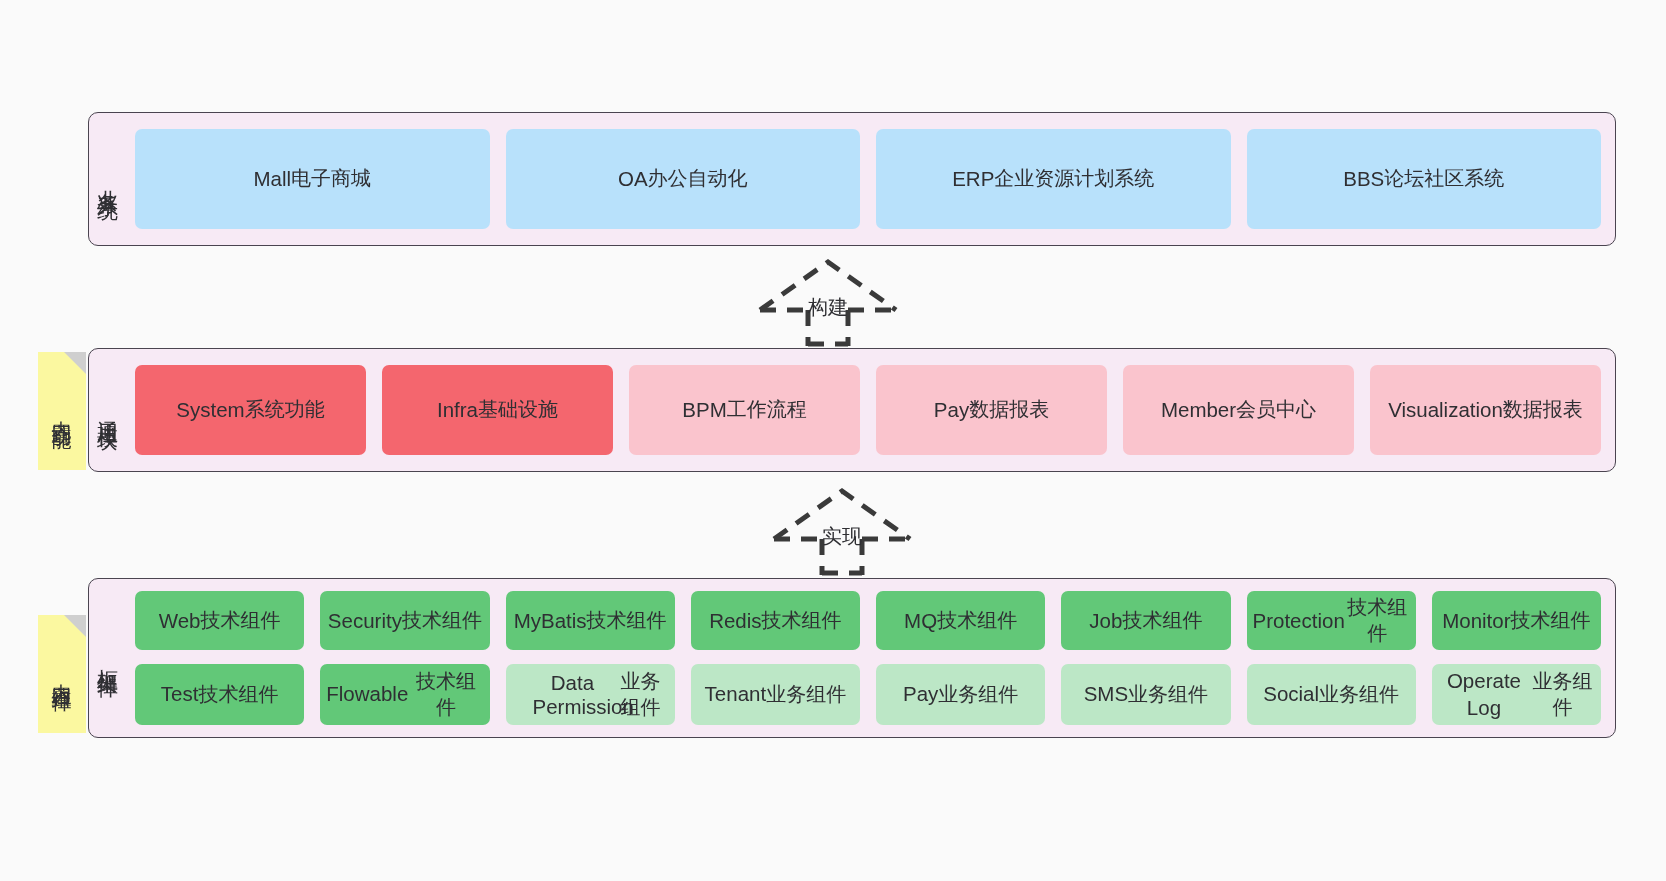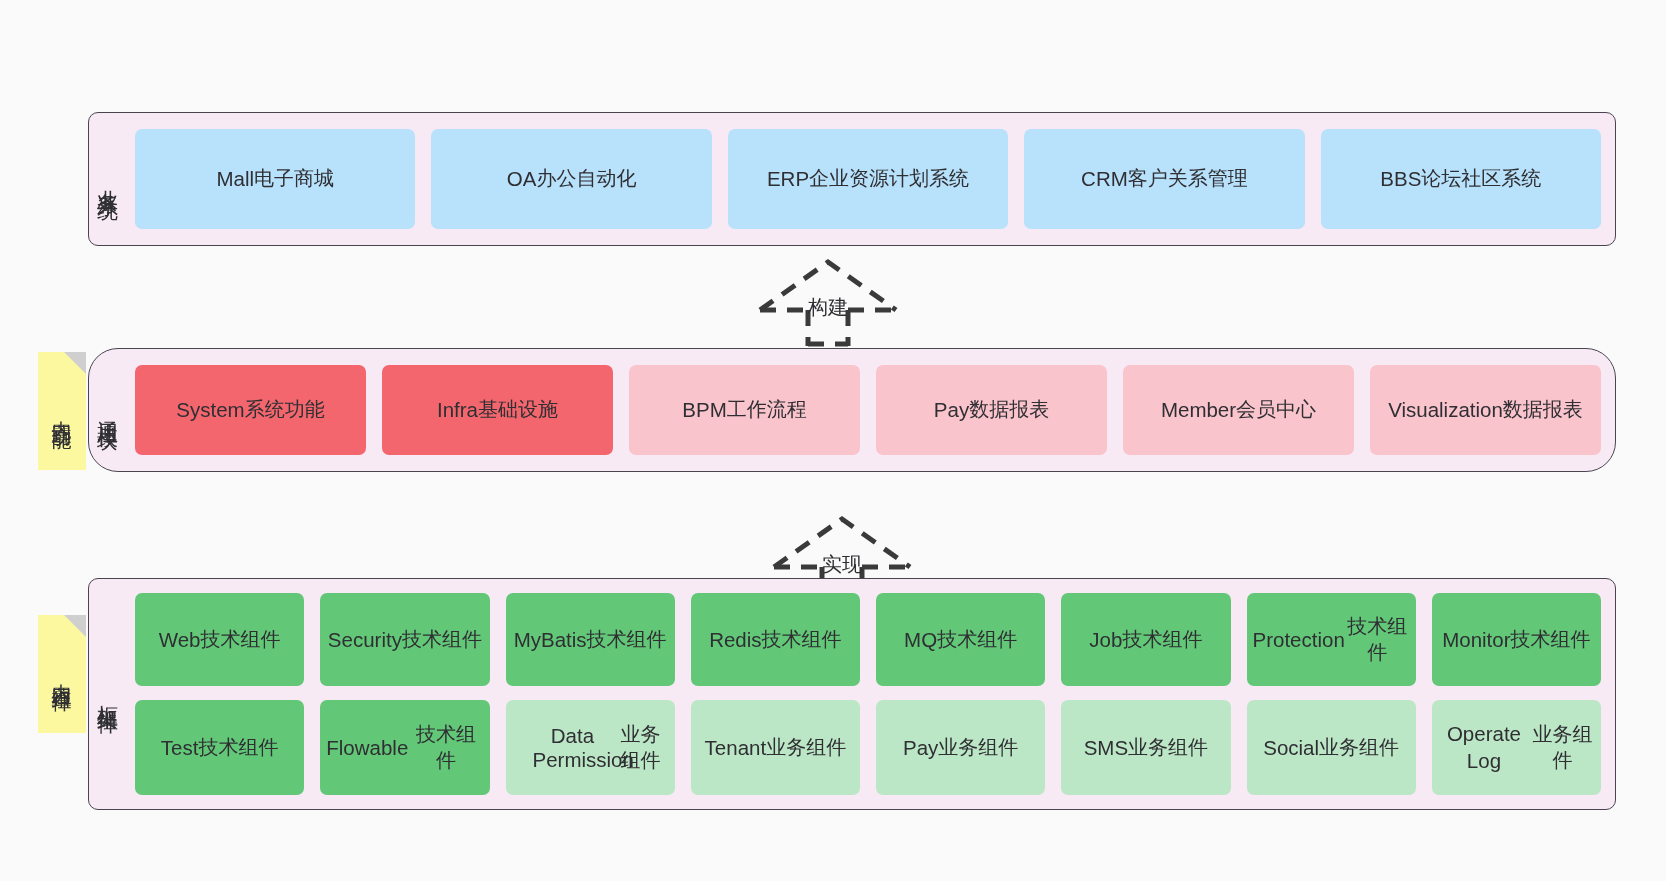--- a/index.html
+++ b/index.html
@@ -121,24 +121,20 @@
         </div>
         <div class="card blue">
           <span class="en">OA</span>
           <span class="cn">办公自动化</span>
         </div>
         <div class="card blue">
           <span class="en">ERP</span>
           <span class="cn">企业资源计划系统</span>
         </div>
         <div class="card blue">
-          <span class="en">CRM</span>
-          <span class="cn">客户关系管理</span>
-        </div>
-        <div class="card blue">
           <span class="en">BBS</span>
           <span class="cn">论坛社区系统</span>
         </div>
       </div>
     </div>
   </div>
 
   <div class="uml-arrow" style="left:756px; top:258px; width:144px; height:90px;">
     <svg width="144" height="90" viewBox="0 0 144 90">
 
@@ -151,21 +147,21 @@
       <path d="M 92 52 L 140 52" fill="none" stroke="#3a3a3a" stroke-width="5" stroke-dasharray="16 11"></path>
     </svg>
     <span class="lbl" style="top:36px;">构建</span>
   </div>
 
   <div class="note" style="left:38px; top:352px; width:48px; height:118px;">
     <span class="fold"></span>
     <span>内置功能</span>
   </div>
 
-  <div class="layer" id="layer-common" style="left:88px; top:348px; width:1528px; height:124px;border-radius:30px;">
+  <div class="layer" id="layer-common" style="left:88px; top:348px; width:1528px; height:124px;">
     <div class="layer-title">通用模块</div>
     <div class="layer-body">
       <div class="row" style="height:80px;">
         <div class="card red">
           <span class="en">System</span>
           <span class="cn">系统功能</span>
         </div>
         <div class="card red">
           <span class="en">Infra</span>
           <span class="cn">基础设施</span>
@@ -183,38 +179,38 @@
           <span class="cn">会员中心</span>
         </div>
         <div class="card pink">
           <span class="en">Visualization</span>
           <span class="cn">数据报表</span>
         </div>
       </div>
     </div>
   </div>
 
-  <div class="uml-arrow" style="left:770px; top:515px; width:144px; height:90px;">
+  <div class="uml-arrow" style="left:770px; top:487px; width:144px; height:90px;">
     <svg width="144" height="90" viewBox="0 0 144 90">
       <path d="M 4 52 L 72 4 L 140 52" fill="none" stroke="#3a3a3a" stroke-width="5" stroke-dasharray="16 11" stroke-linecap="butt"></path>
       <path d="M 52 52 L 52 88" fill="none" stroke="#3a3a3a" stroke-width="5" stroke-dasharray="16 11"></path>
       <path d="M 92 52 L 92 88" fill="none" stroke="#3a3a3a" stroke-width="5" stroke-dasharray="16 11"></path>
       <path d="M 52 86 L 92 86" fill="none" stroke="#3a3a3a" stroke-width="5" stroke-dasharray="16 11"></path>
       <path d="M 4 52 L 52 52" fill="none" stroke="#3a3a3a" stroke-width="5" stroke-dasharray="16 11"></path>
       <path d="M 92 52 L 140 52" fill="none" stroke="#3a3a3a" stroke-width="5" stroke-dasharray="16 11"></path>
     </svg>
     <span class="lbl" style="top:36px;">实现</span>
   </div>
 
   <div class="note" style="left:38px; top:615px; width:48px; height:118px;">
     <span class="fold"></span>
     <span>内置组件</span>
   </div>
 
-  <div class="layer" id="layer-framework" style="left:88px; top:578px; width:1528px; height:232px;">
+  <div class="layer" id="layer-framework" style="left:88px; top:578px; width:1528px; height:160px;">
     <div class="layer-title">框架组件</div>
     <div class="layer-body" style="gap:14px; padding:14px 14px 14px 8px;">
 
       <div class="row">
         <div class="card green">
           <span class="en">Web</span>
           <span class="cn">技术组件</span>
         </div>
         <div class="card green">
           <span class="en">Security</span>

